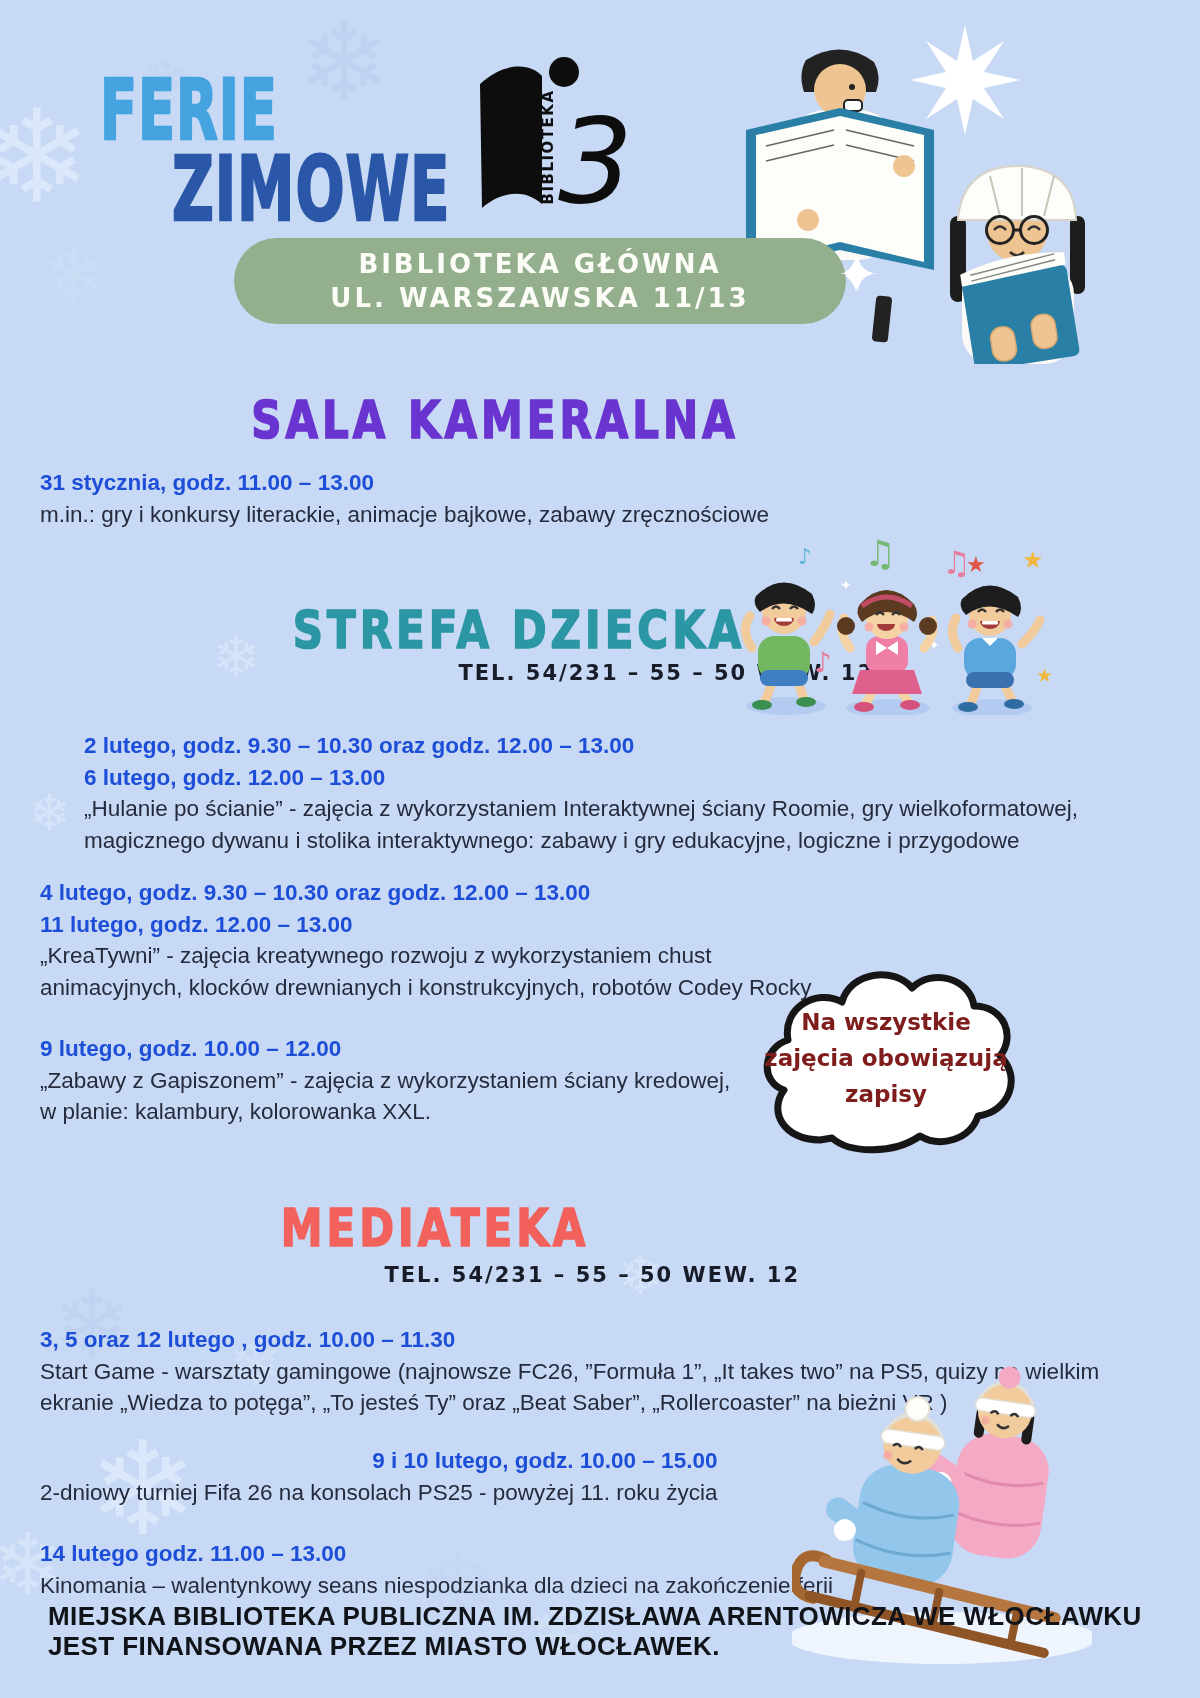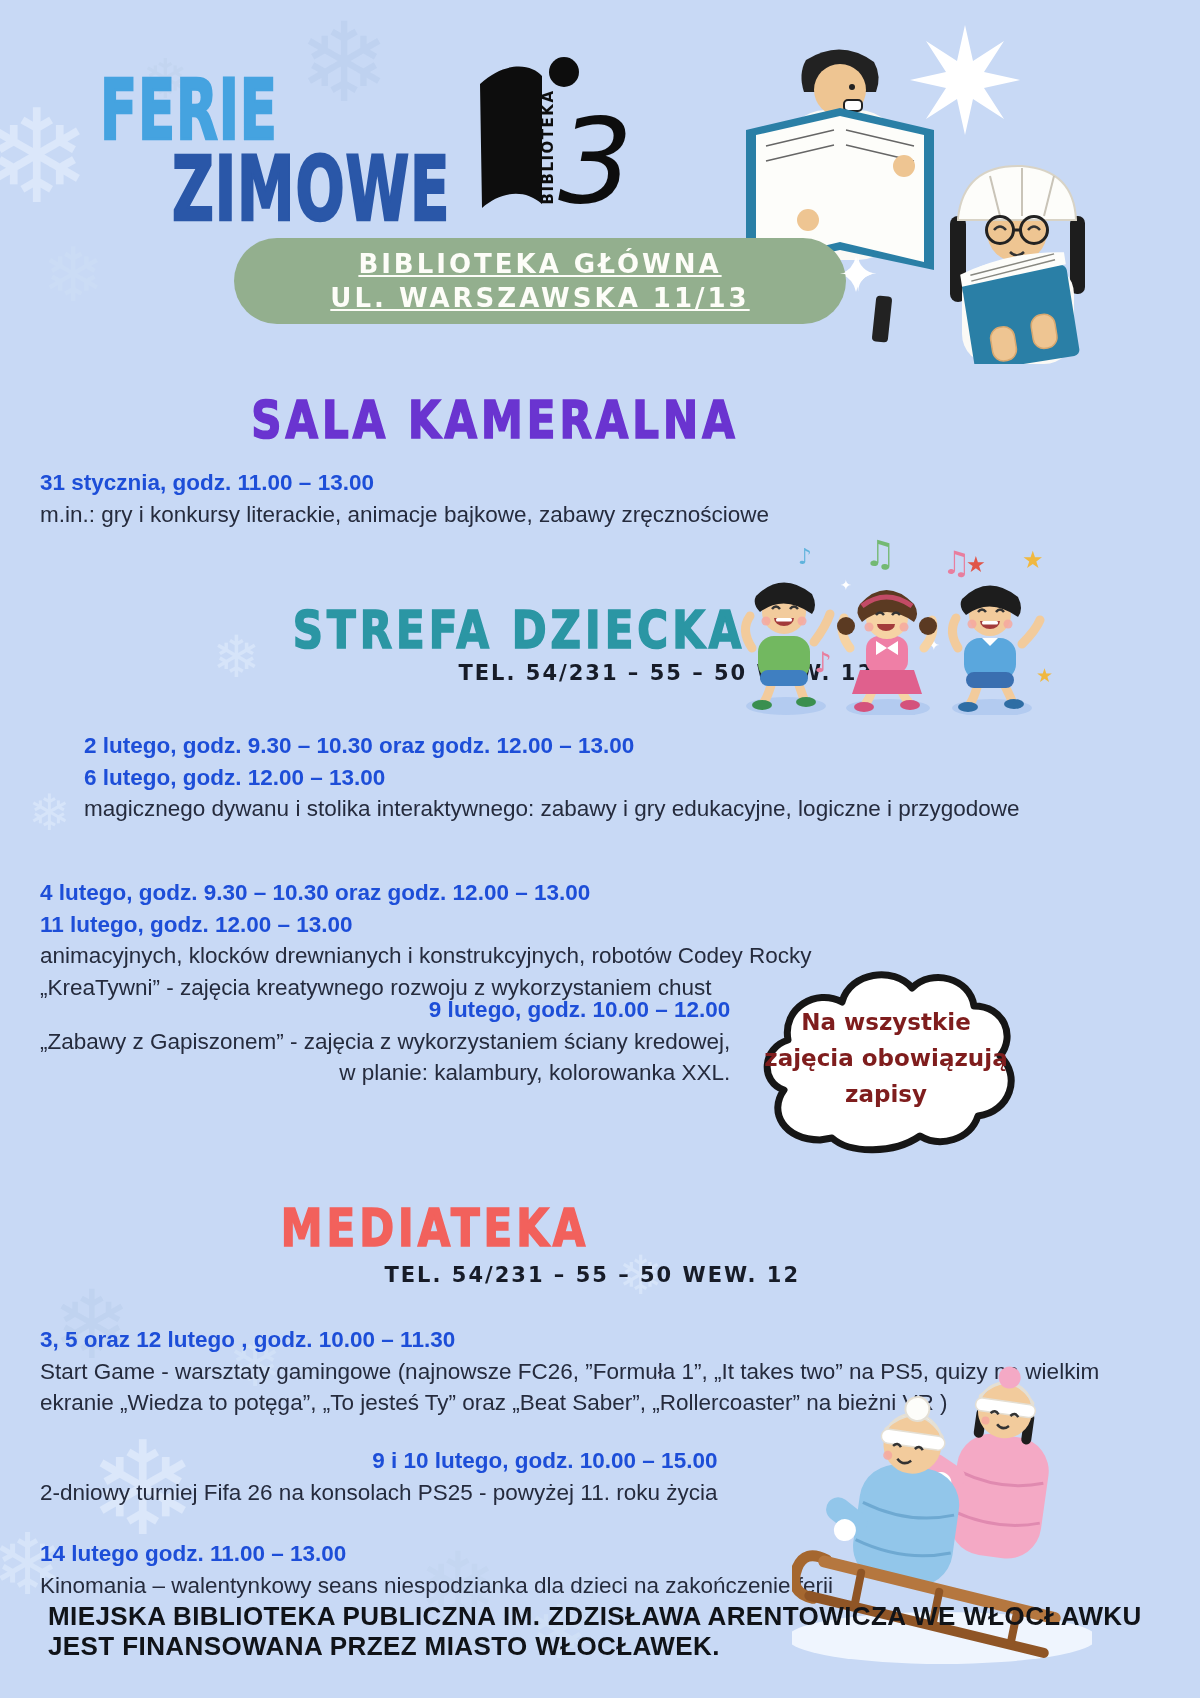--- a/index.html
+++ b/index.html
@@ -16,21 +16,21 @@
     position:absolute;font-family:"DejaVu Sans",sans-serif;font-weight:bold;
     transform:scale(0.85,1.3);transform-origin:top left;letter-spacing:1px;white-space:nowrap;
   }
   #title-ferie{left:100px;top:62px;font-size:64px;color:#45a3e0;-webkit-text-stroke:2px #45a3e0;}
   #title-zimowe{left:172px;top:138px;font-size:68px;color:#2a57a8;-webkit-text-stroke:2px #2a57a8;}
   
   #badge{
     position:absolute;left:234px;top:238px;width:612px;height:86px;border-radius:44px;
     background:#93af8e;display:flex;flex-direction:column;align-items:center;justify-content:center;
     color:#fdfdf8;font-family:"DejaVu Sans",sans-serif;font-weight:bold;font-size:26px;
-    letter-spacing:3px;line-height:34px;text-align:center;white-space:nowrap;text-decoration:underline;
+    letter-spacing:3px;line-height:34px;text-align:center;white-space:nowrap;
   }
   #badge-sparkle{position:absolute;left:838px;top:246px;font-size:48px;color:#ffffff;}
   
   .sec-heading{
     position:absolute;text-align:center;font-family:"DejaVu Sans",sans-serif;font-weight:bold;
     font-size:42px;letter-spacing:4px;transform:scaleY(1.22);transform-origin:top center;white-space:nowrap;
   }
   #h-sala{left:140px;top:390px;width:710px;color:#6a34d0;-webkit-text-stroke:1.4px #6a34d0;}
   #h-strefa{left:164px;top:600px;width:710px;color:#2b96a4;-webkit-text-stroke:1.4px #2b96a4;}
   #h-media{left:80px;top:1198px;width:710px;color:#f2615c;-webkit-text-stroke:1.4px #f2615c;}
@@ -40,21 +40,21 @@
   }
   #tel-13{left:164px;top:661px;width:710px;}
   #tel-12{left:90px;top:1263px;width:710px;}
   
   .event{position:absolute;left:40px;line-height:31.5px;font-size:22.5px;}
   .event .date{font-weight:bold;color:#1d4ed8;white-space:nowrap;}
   .event .desc{color:#252b3d;white-space:nowrap;}
   #e-sala{top:467px;}
   #e-strefa-1{top:730px;margin-left:44px;}
   #e-strefa-2{top:877px;}
-  #e-strefa-3{top:994px;text-align:right;}
+  #e-strefa-3{top:1033px;}
   #e-media-1{top:1324px;}
   #e-media-2{top:1445px;text-align:right;}
   #e-media-3{top:1538px;}
   
   #cloud{position:absolute;left:754px;top:944px;width:264px;height:220px;}
   #cloud svg{position:absolute;left:0;top:0;}
   #cloud-text{
     position:absolute;left:0;right:0;top:60px;text-align:center;
     font-family:"DejaVu Sans",sans-serif;font-weight:bold;font-size:23px;line-height:36px;color:#7f1d1d;
   }
@@ -213,27 +213,28 @@
     <path d="M36,39 a10,8 0 0 0 20,0 Z" fill="#a33b3b"></path>
     <rect x="38" y="39" width="16" height="3.5" rx="1.5" fill="#ffffff"></rect>
     <circle cx="28" cy="42" r="4.5" fill="#f6a8a0" opacity=".85"></circle>
     <circle cx="64" cy="42" r="4.5" fill="#f6a8a0" opacity=".85"></circle>
   </g>
 </svg>
 
 <div id="e-strefa-1" class="event">
   <div class="date">2 lutego, godz. 9.30 – 10.30 oraz godz. 12.00 – 13.00</div>
   <div class="date">6 lutego, godz. 12.00 – 13.00</div>
+  <div class="desc">„Hulanie po ścianie” - zajęcia z wykorzystaniem Interaktywnej ściany Roomie, gry wielkoformatowej,</div>
   <div class="desc">magicznego dywanu i stolika interaktywnego: zabawy i gry edukacyjne, logiczne i przygodowe</div>
 </div>
 <div id="e-strefa-2" class="event">
   <div class="date">4 lutego, godz. 9.30 – 10.30 oraz godz. 12.00 – 13.00</div>
   <div class="date">11 lutego, godz. 12.00 – 13.00</div>
+  <div class="desc">„KreaTywni” - zajęcia kreatywnego rozwoju z wykorzystaniem chust</div>
   <div class="desc">animacyjnych, klocków drewnianych i konstrukcyjnych, robotów Codey Rocky</div>
-  <div class="desc">„KreaTywni” - zajęcia kreatywnego rozwoju z wykorzystaniem chust</div>
 </div>
 <div id="e-strefa-3" class="event">
   <div class="date">9 lutego, godz. 10.00 – 12.00</div>
   <div class="desc">„Zabawy z Gapiszonem” - zajęcia z wykorzystaniem ściany kredowej,</div>
   <div class="desc">w planie: kalambury, kolorowanka XXL.</div>
 </div>
 
 <div id="cloud">
   <svg width="264" height="220" viewBox="0 0 264 220">
     <path d="M66,196 C30,196 14,168 30,146 C6,138 8,104 34,96 C28,64 62,44 88,58 C96,28 140,22 158,44 C178,24 216,34 220,62 C250,62 262,92 246,112 C268,132 256,168 224,172 C216,196 186,204 166,192 C140,210 96,210 78,194 Z" fill="#ffffff" stroke="#161616" stroke-width="7" stroke-linejoin="round"></path>

